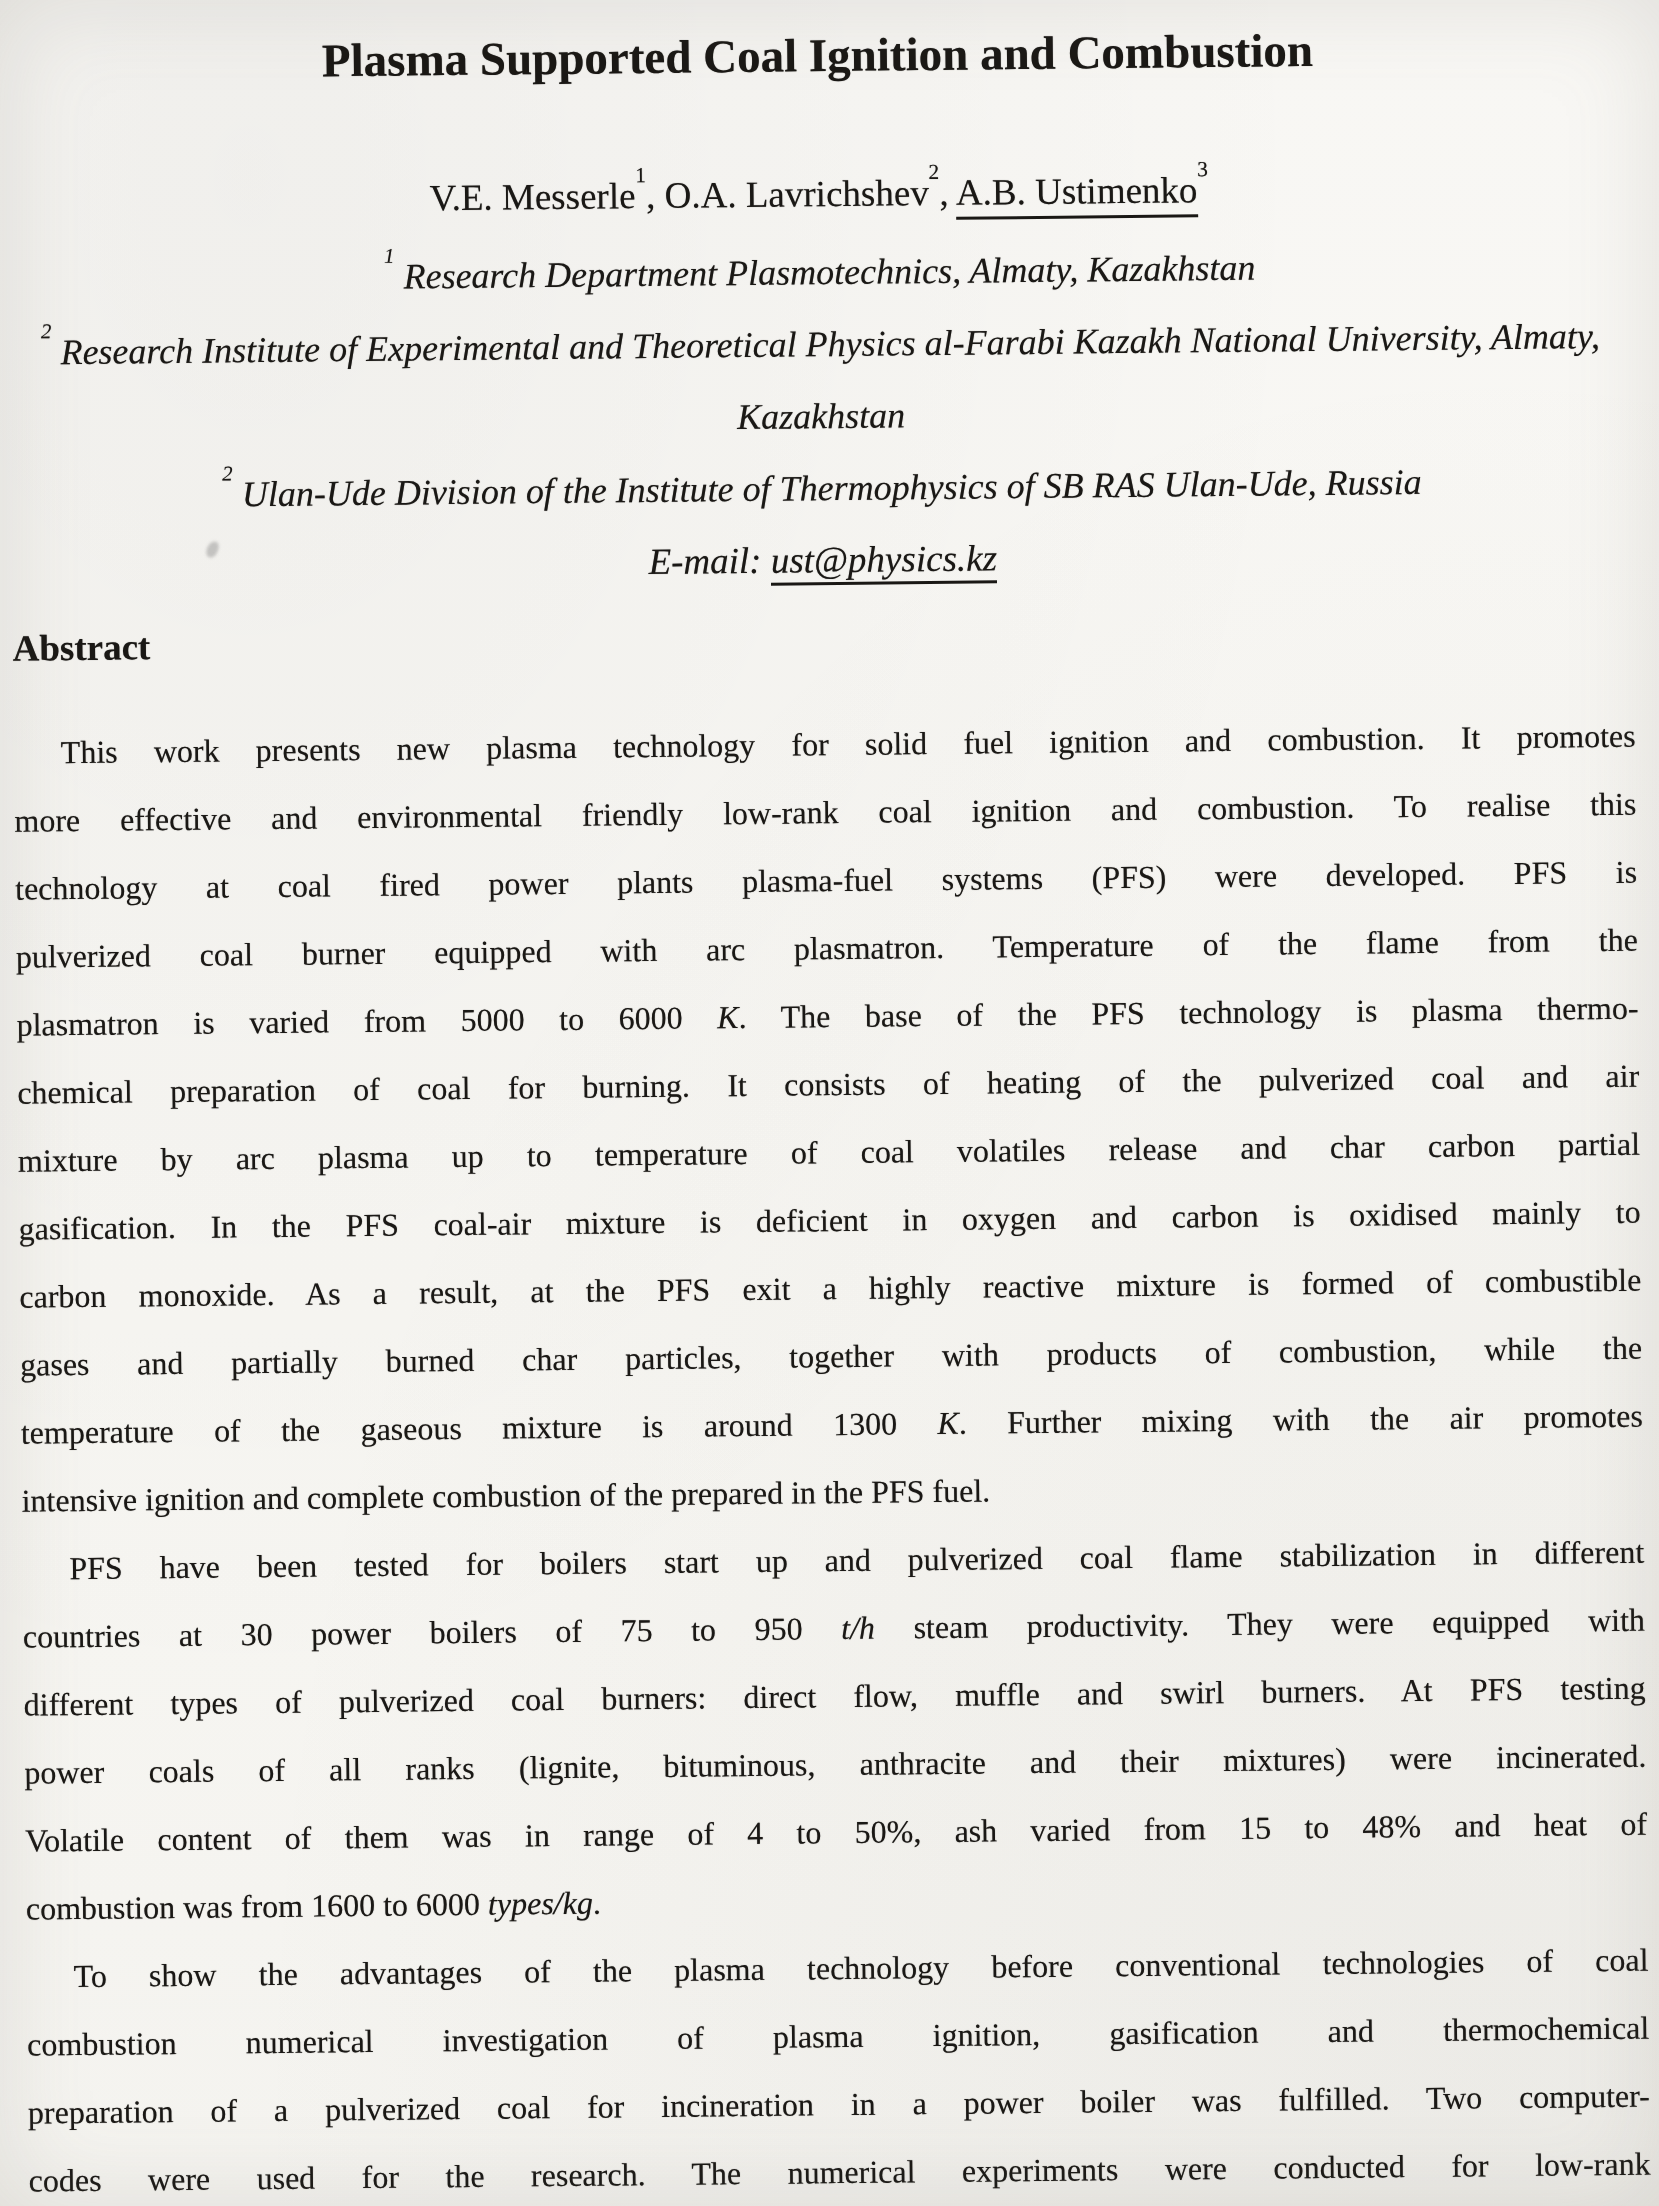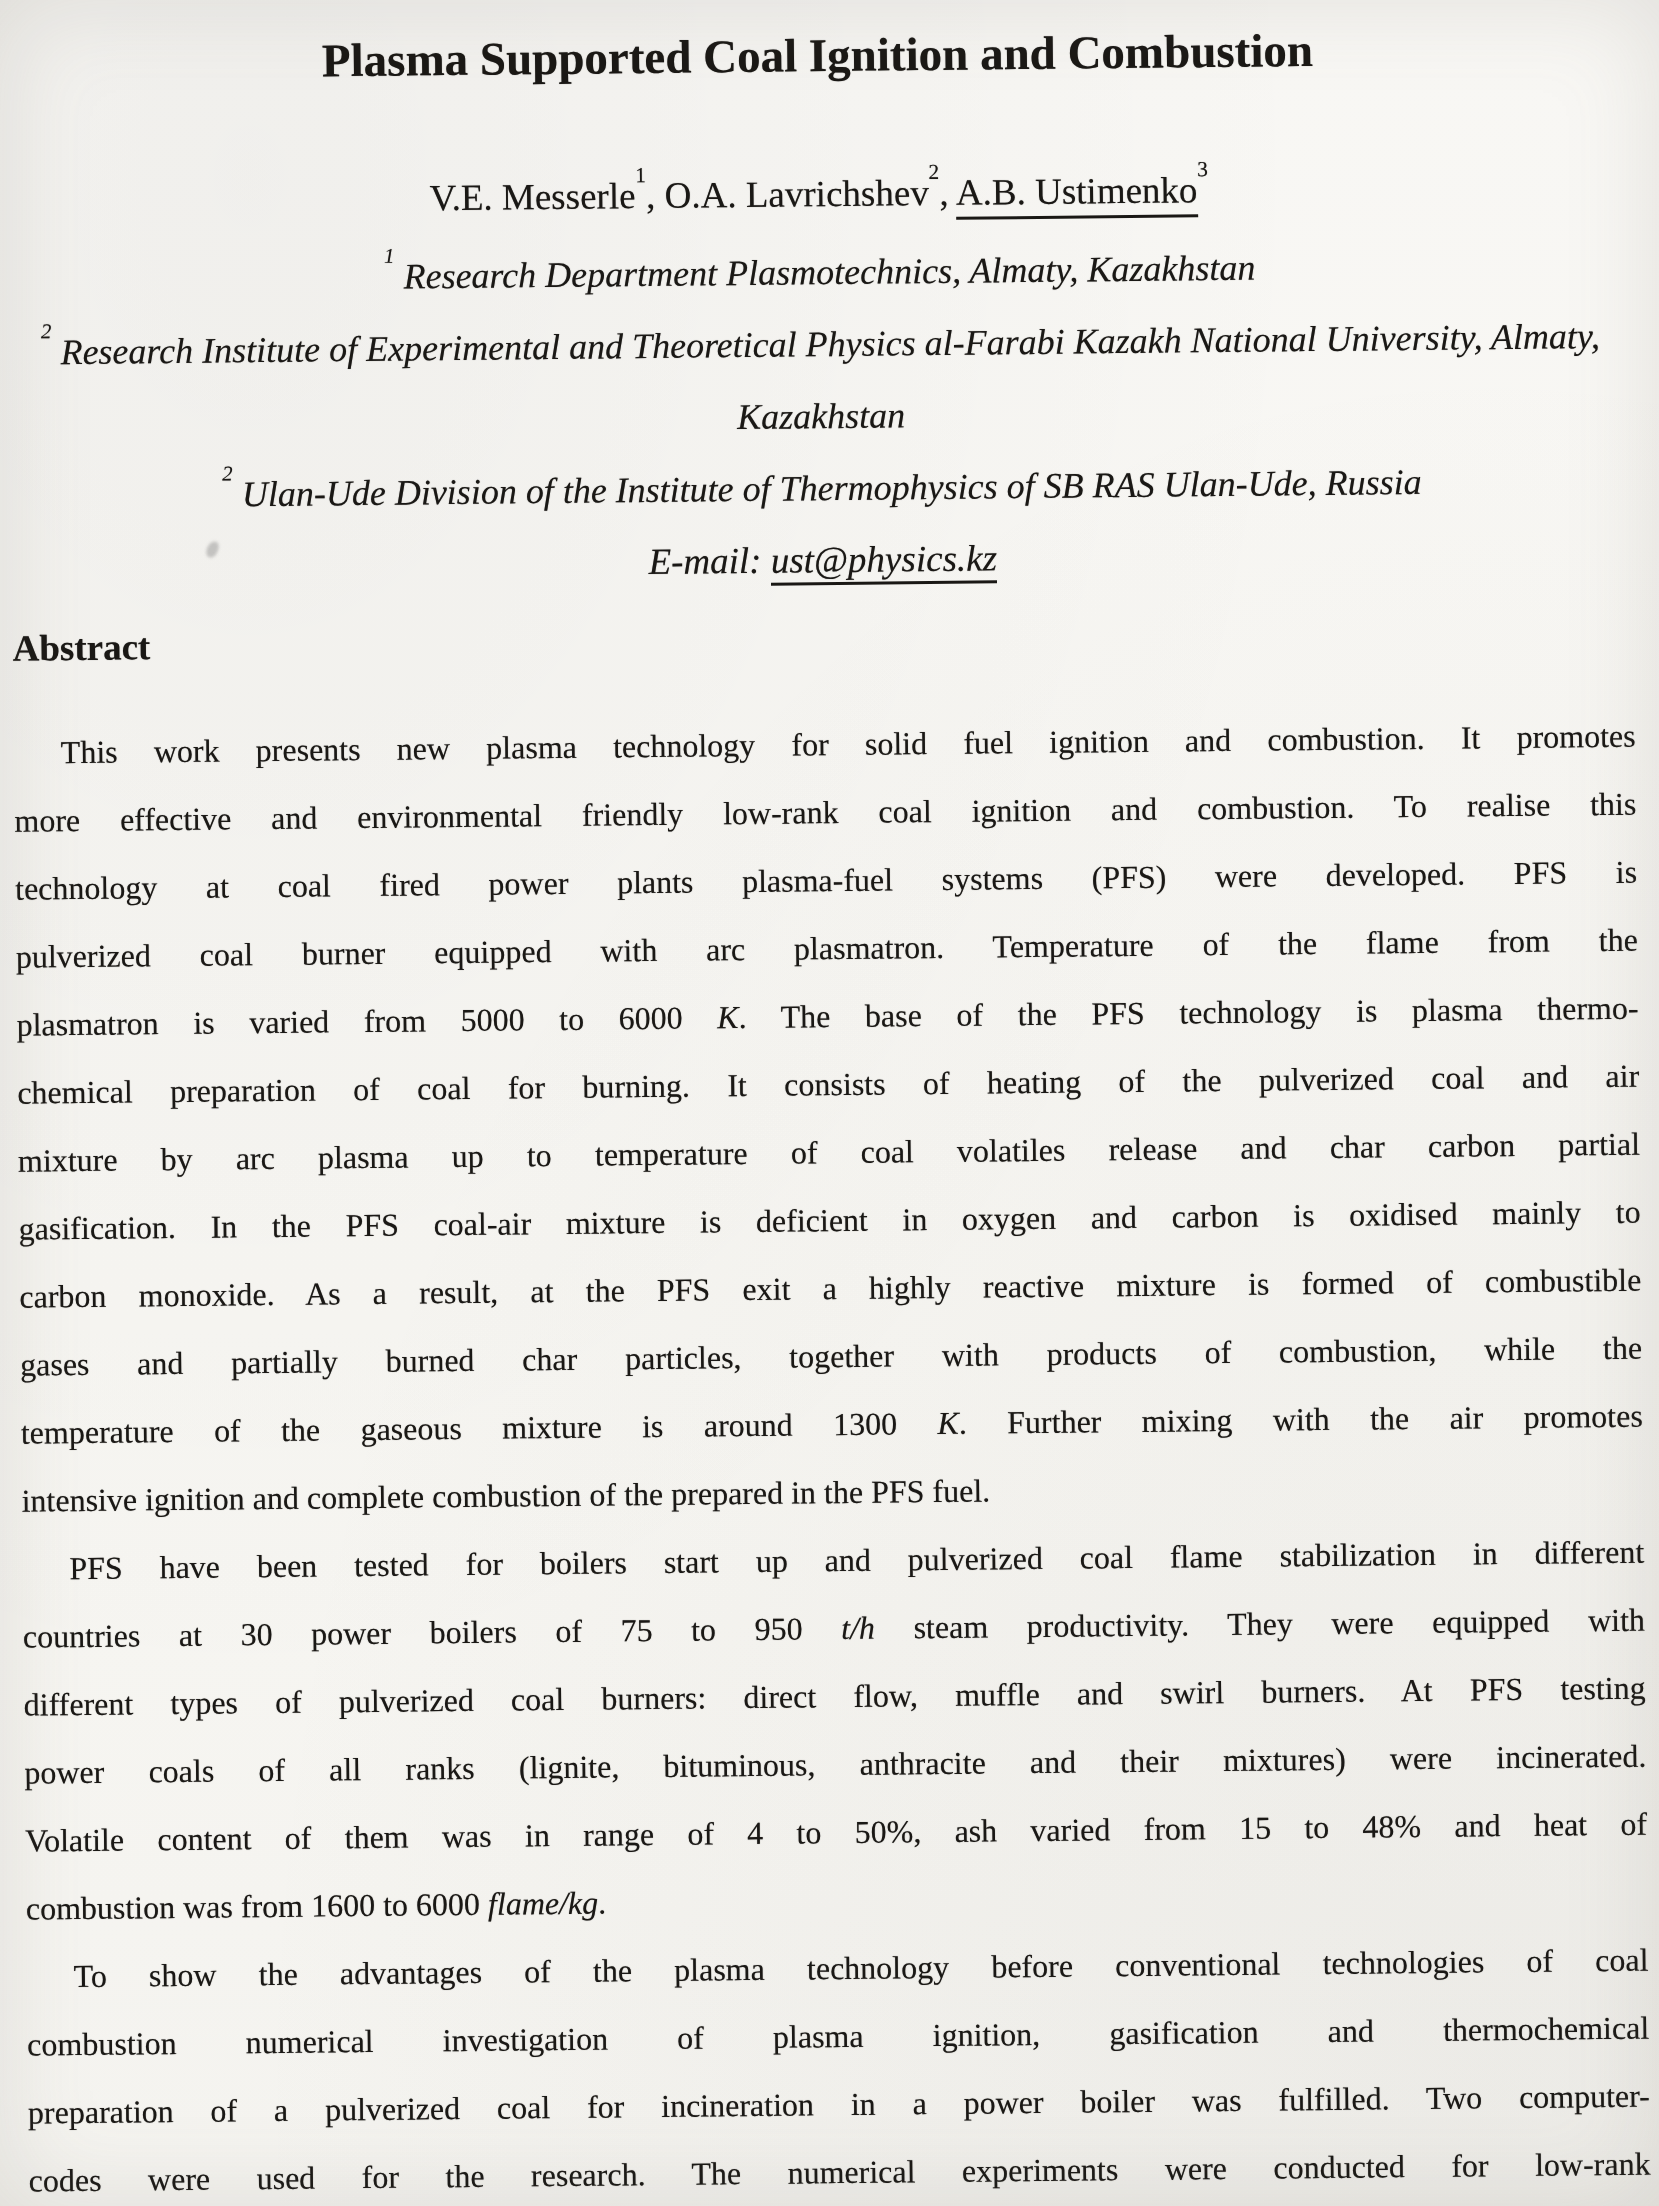--- a/index.html
+++ b/index.html
@@ -87,21 +87,21 @@
           <div class="line">gases and partially burned char particles, together with products of combustion, while the</div>
           <div class="line">temperature of the gaseous mixture is around 1300 <span class="it">K</span>. Further mixing with the air promotes</div>
           <div class="line lastline">intensive ignition and complete combustion of the prepared in the PFS fuel.</div>
         </div>
         <div class="para">
           <div class="line firstline">PFS have been tested for boilers start up and pulverized coal flame stabilization in different</div>
           <div class="line">countries at 30 power boilers of 75 to 950 <span class="it">t/h</span> steam productivity. They were equipped with</div>
           <div class="line">different types of pulverized coal burners: direct flow, muffle and swirl burners. At PFS testing</div>
           <div class="line">power coals of all ranks (lignite, bituminous, anthracite and their mixtures) were incinerated.</div>
           <div class="line">Volatile content of them was in range of 4 to 50%, ash varied from 15 to 48% and heat of</div>
-          <div class="line lastline">combustion was from 1600 to 6000 <span class="it">flame/kg</span>.</div>
+          <div class="line lastline">combustion was from 1600 to 6000 <span class="it">types/kg</span>.</div>
         </div>
         <div class="para">
           <div class="line firstline">To show the advantages of the plasma technology before conventional technologies of coal</div>
           <div class="line">combustion numerical investigation of plasma ignition, gasification and thermochemical</div>
           <div class="line">preparation of a pulverized coal for incineration in a power boiler was fulfilled. Two computer-</div>
           <div class="line">codes were used for the research. The numerical experiments were conducted for low-rank</div>
         </div>
       </div>
 
   </div>

